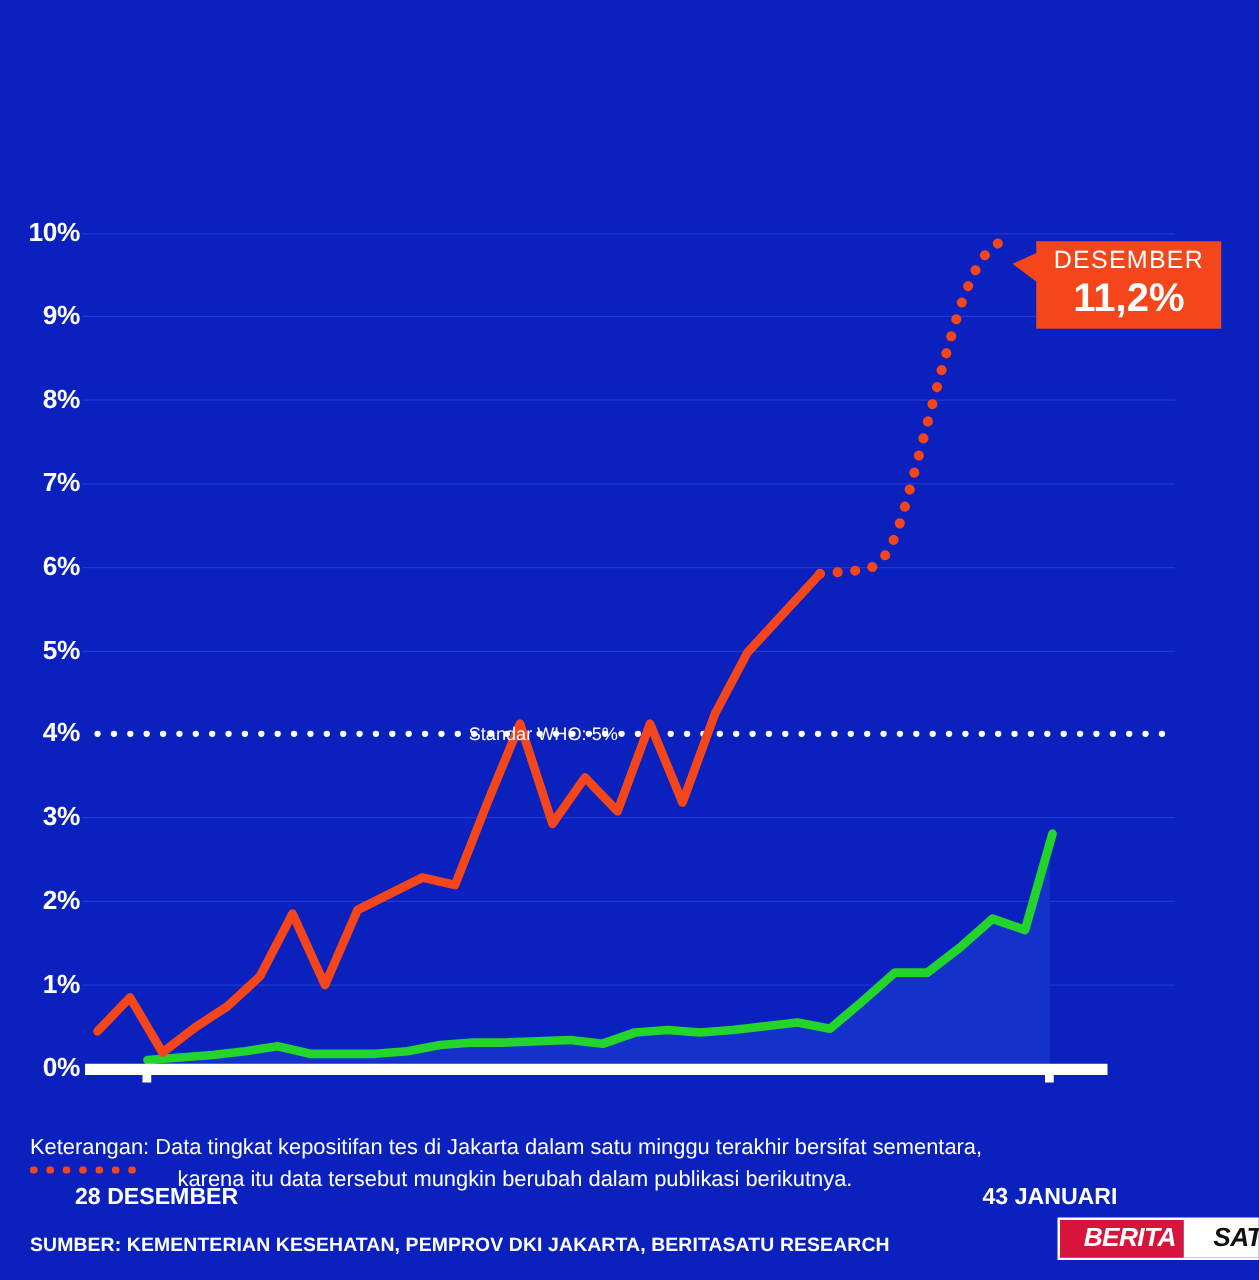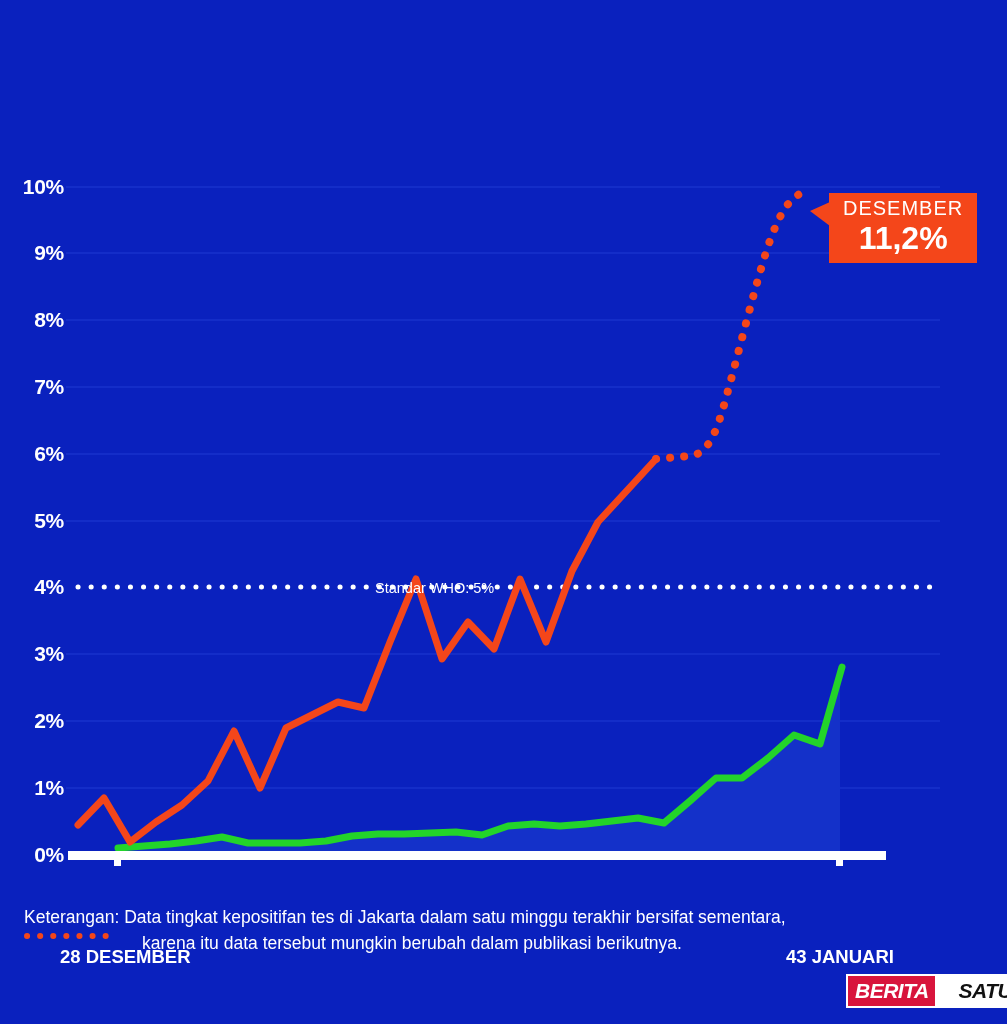--- a/index.html
+++ b/index.html
@@ -128,21 +128,21 @@
     white-space:nowrap;
   }
   .logo{
     position:absolute;left:846px;top:108px;
     height:30px;display:flex;align-items:stretch;
     border:2px solid #ffffff;
   }
   .logo .b1{
     background:#d8143c;color:#ffffff;
     font-size:21px;font-weight:bold;font-style:italic;
-    padding:2px 6px 2px 7px;letter-spacing:-0.5px;
+    padding:2px 6px 2px 19px;letter-spacing:-0.5px;
     display:flex;align-items:center;
   }
   .logo .b2{
     background:#ffffff;color:#111111;
     font-size:21px;font-weight:bold;font-style:italic;
     padding:2px 7px 2px 24px;letter-spacing:-0.5px;
     display:flex;align-items:center;
   }
 </style>
 </head>
@@ -224,19 +224,20 @@
   </div>
 
   <div class="footer">
     <div class="note">
       <span>Keterangan: Data tingkat kepositifan tes di Jakarta dalam satu minggu terakhir bersifat sementara,</span>
       <span class="l2">karena itu data tersebut mungkin berubah dalam publikasi berikutnya.</span>
     </div>
     <svg class="note-dots" width="96" height="6">
       <line x1="3" y1="3" x2="93" y2="3" stroke="#f4461a" stroke-width="6" stroke-linecap="round" stroke-dasharray="0.1 13"></line>
     </svg>
+    <div class="source">SUMBER: KEMENTERIAN KESEHATAN, PEMPROV DKI JAKARTA, BERITASATU RESEARCH</div>
     <div class="logo">
       <span class="b1">BERITA</span>
       <span class="b2">SATU</span>
     </div>
   </div>
 
 </div>
 
 </body></html>

